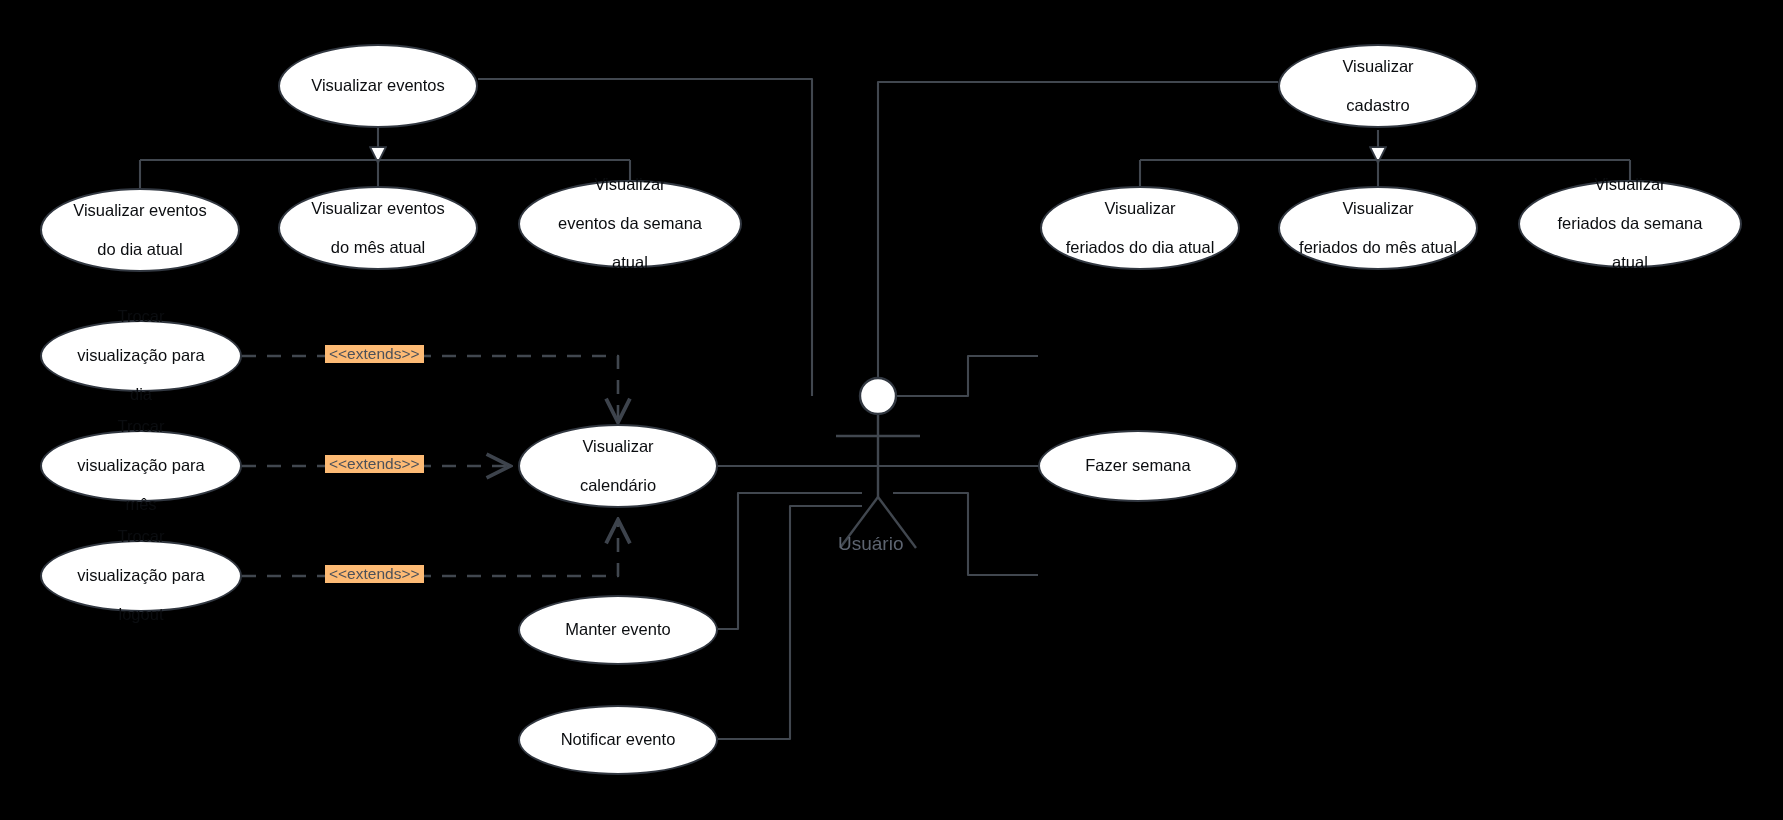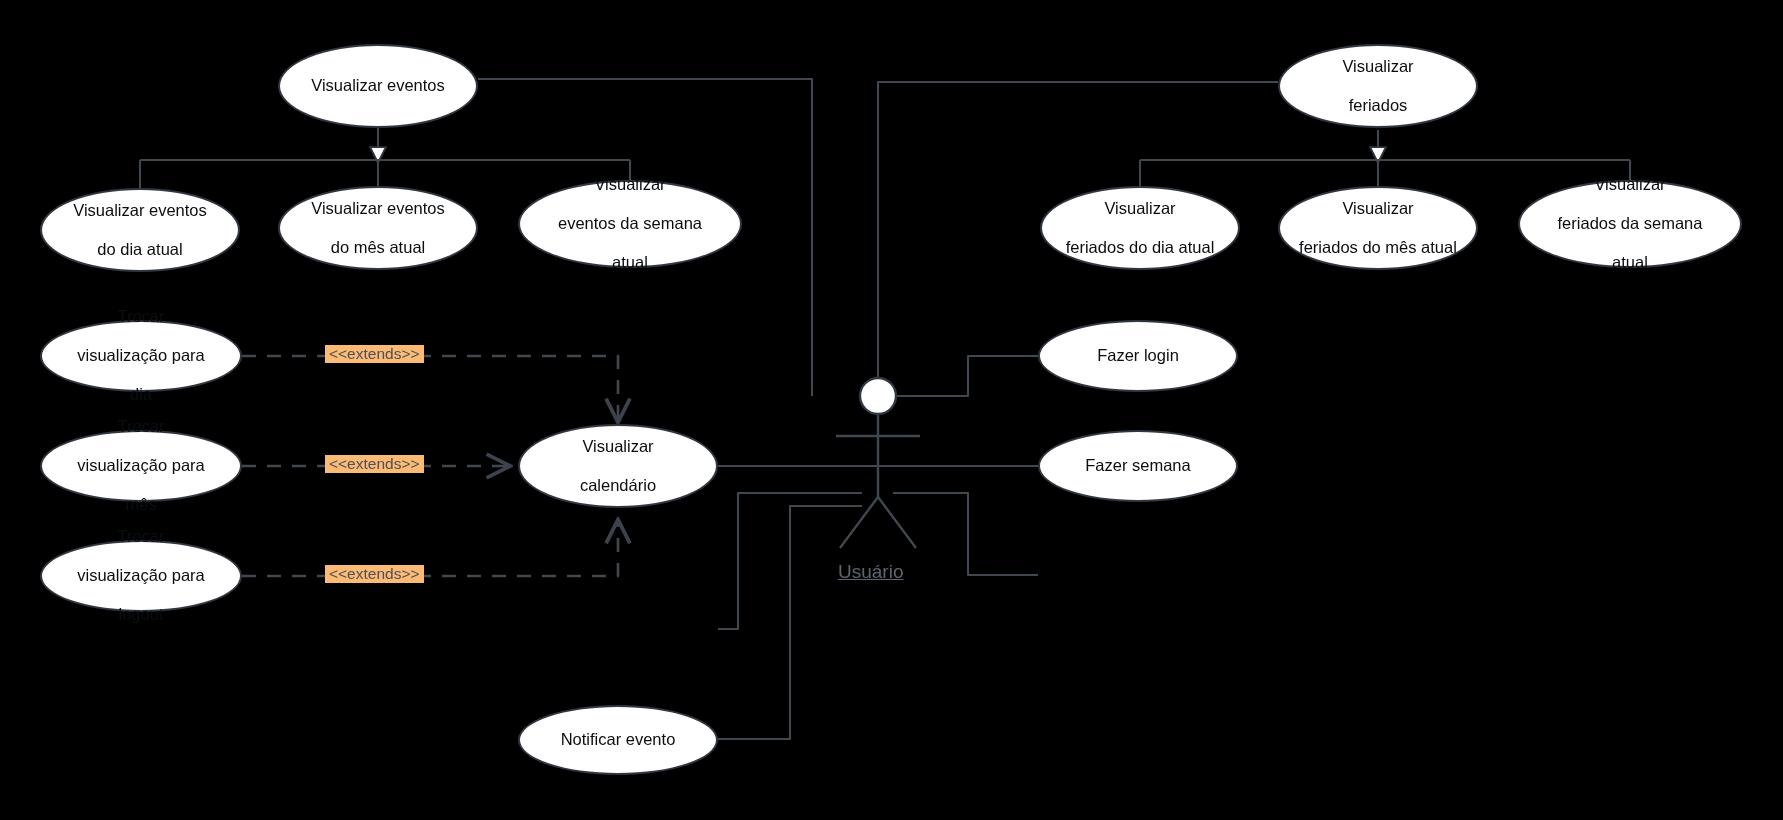--- a/index.html
+++ b/index.html
@@ -130,21 +130,21 @@
     <span>
       <span>Visualizar</span><br>
       <span>eventos da semana</span><br>
       <span>atual</span>
     </span>
   </div>
 
   <div class="usecase" style="left:1278px; top:44px; width:200px; height:84px;">
     <span>
       <span>Visualizar</span><br>
-      <span>feriados</span>
+      <span>cadastro</span>
     </span>
   </div>
 
   <div class="usecase" style="left:1040px; top:186px; width:200px; height:84px;">
     <span>
       <span>Visualizar</span><br>
       <span>feriados do dia atual</span>
     </span>
   </div>
 
@@ -187,35 +187,35 @@
     </span>
   </div>
 
   <div class="usecase" style="left:518px; top:424px; width:200px; height:84px;">
     <span>
       <span>Visualizar</span><br>
       <span>calendário</span>
     </span>
   </div>
 
+  <div class="usecase" style="left:518px; top:595px; width:200px; height:70px;">
+    <span>Manter evento</span>
+  </div>
 
   <div class="usecase" style="left:518px; top:705px; width:200px; height:70px;">
     <span>Notificar evento</span>
   </div>
 
-  <div class="usecase" style="left:1038px; top:320px; width:200px; height:72px;">
-    <span>Fazer login</span>
-  </div>
 
   <div class="usecase" style="left:1038px; top:430px; width:200px; height:72px;">
     <span>Fazer semana</span>
   </div>
 
 
   <div class="ext-label" style="left:325px; top:345px;">&lt;&lt;extends&gt;&gt;</div>
 
   <div class="ext-label" style="left:325px; top:455px;">&lt;&lt;extends&gt;&gt;</div>
 
   <div class="ext-label" style="left:325px; top:565px;">&lt;&lt;extends&gt;&gt;</div>
 
-  <div class="actor-label" style="left:838px; top:561px;text-decoration:underline;">Usuário</div>
+  <div class="actor-label" style="left:838px; top:533px;">Usuário</div>
 
 </div>
 
 </body></html>

